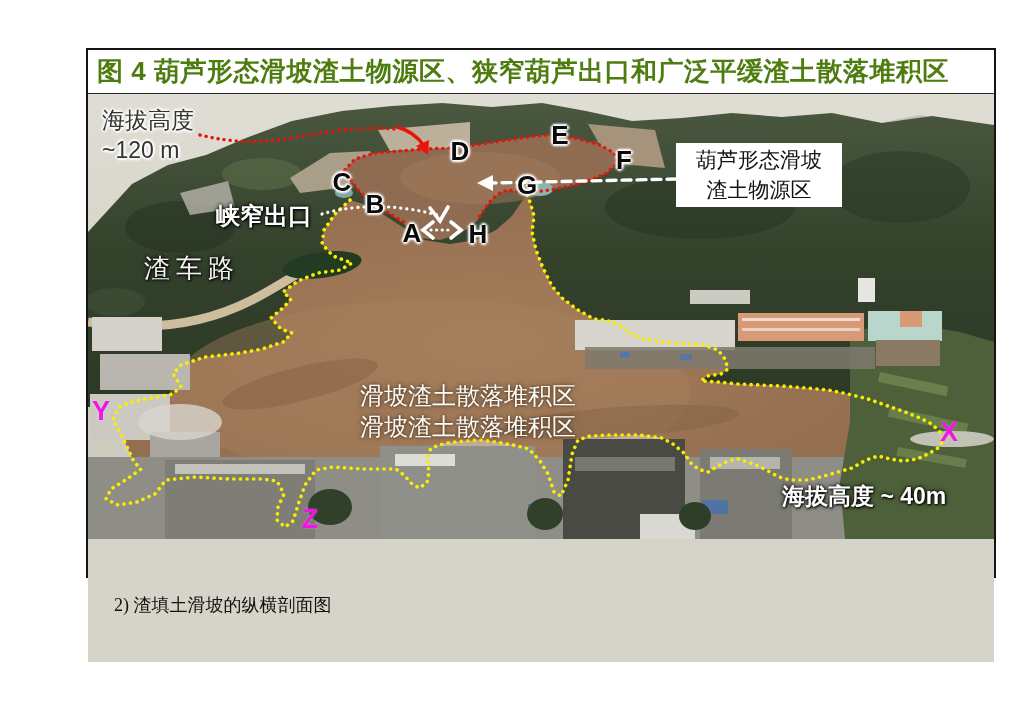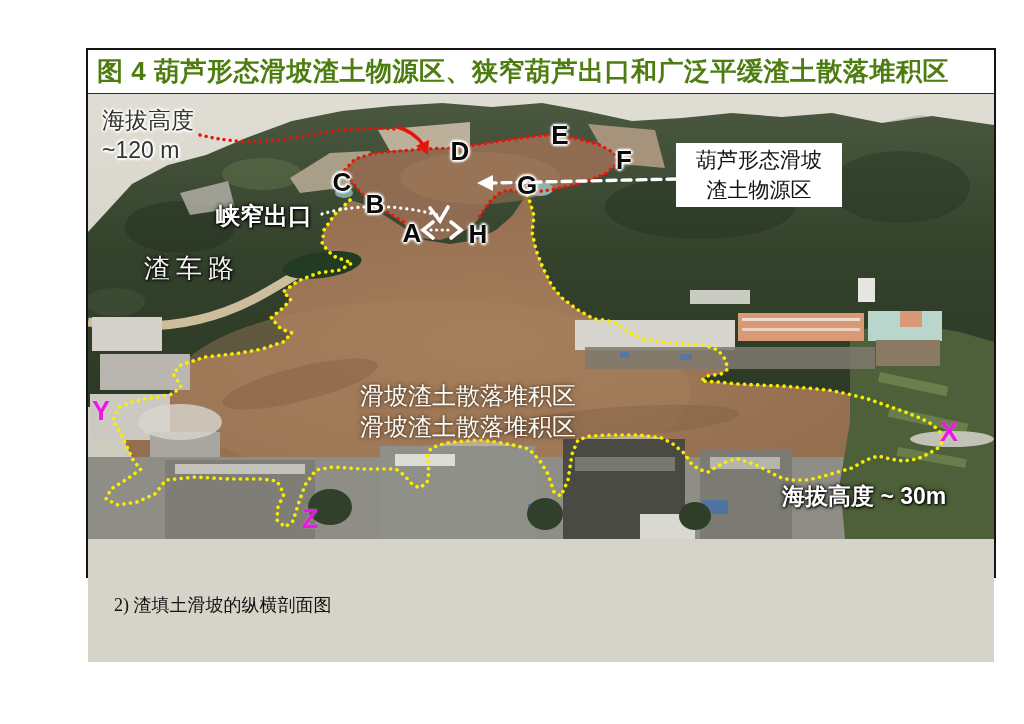--- a/index.html
+++ b/index.html
@@ -182,21 +182,21 @@
     <div class="ph-label lbl-outlet halo-dark">峡窄出口</div>
     <div class="ph-label lbl-road halo-dark">渣车路</div>
     <div class="ph-label lbl-source-box">
       <div>葫芦形态滑坡</div>
       <div>渣土物源区</div>
     </div>
     <div class="ph-label lbl-deposit">
       <div>滑坡渣土散落堆积区</div>
       <div>滑坡渣土散落堆积区</div>
     </div>
-    <div class="ph-label lbl-elev-bottom halo-dark">海拔高度 ~ 30m</div>
+    <div class="ph-label lbl-elev-bottom halo-dark">海拔高度 ~ 40m</div>
 
     <div class="pt-letter halo-white" style="left:324px;top:139px;">A</div>
     <div class="pt-letter halo-white" style="left:287px;top:110px;">B</div>
     <div class="pt-letter halo-white" style="left:254px;top:88px;">C</div>
     <div class="pt-letter halo-white" style="left:372px;top:57px;">D</div>
     <div class="pt-letter halo-white" style="left:472px;top:41px;">E</div>
     <div class="pt-letter halo-white" style="left:536px;top:66px;">F</div>
     <div class="pt-letter halo-white" style="left:439px;top:91px;">G</div>
     <div class="pt-letter halo-white" style="left:390px;top:140px;">H</div>
 

